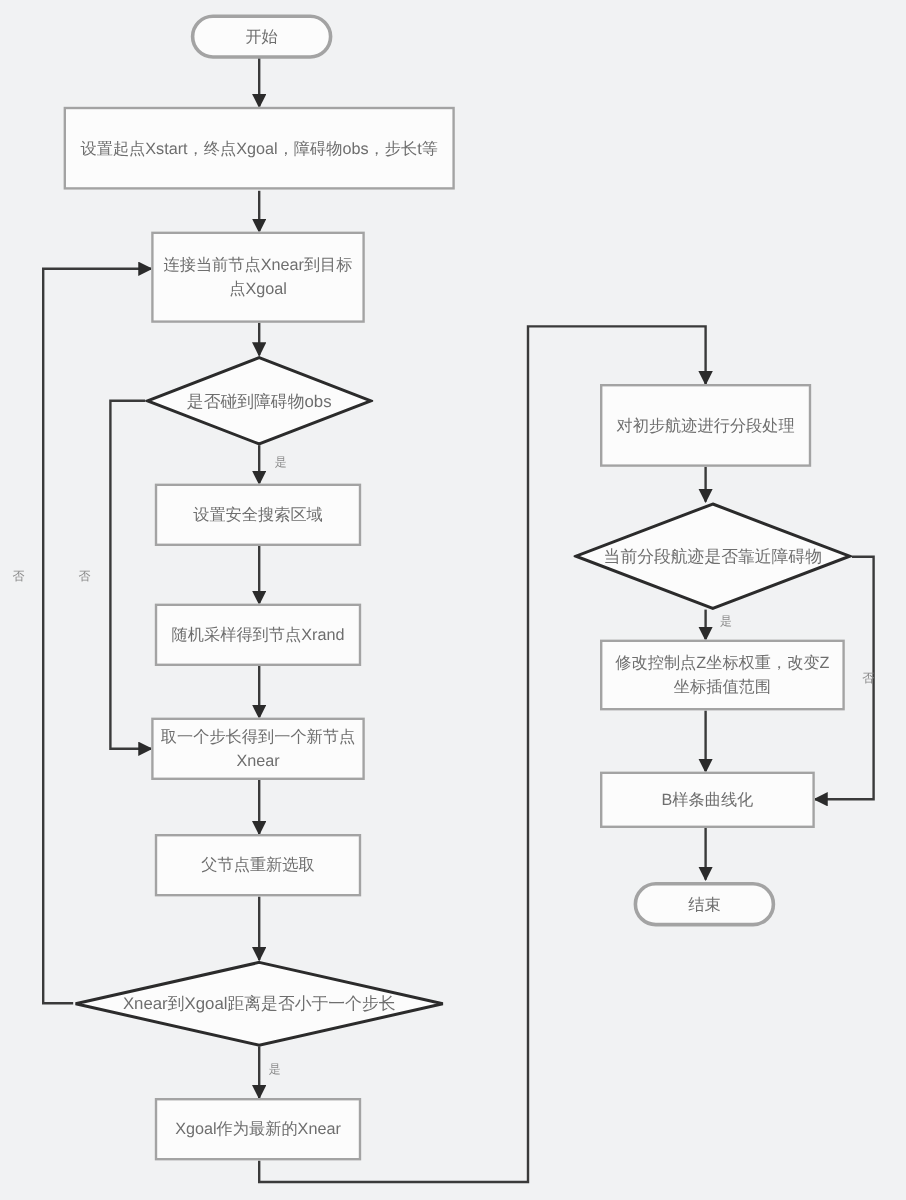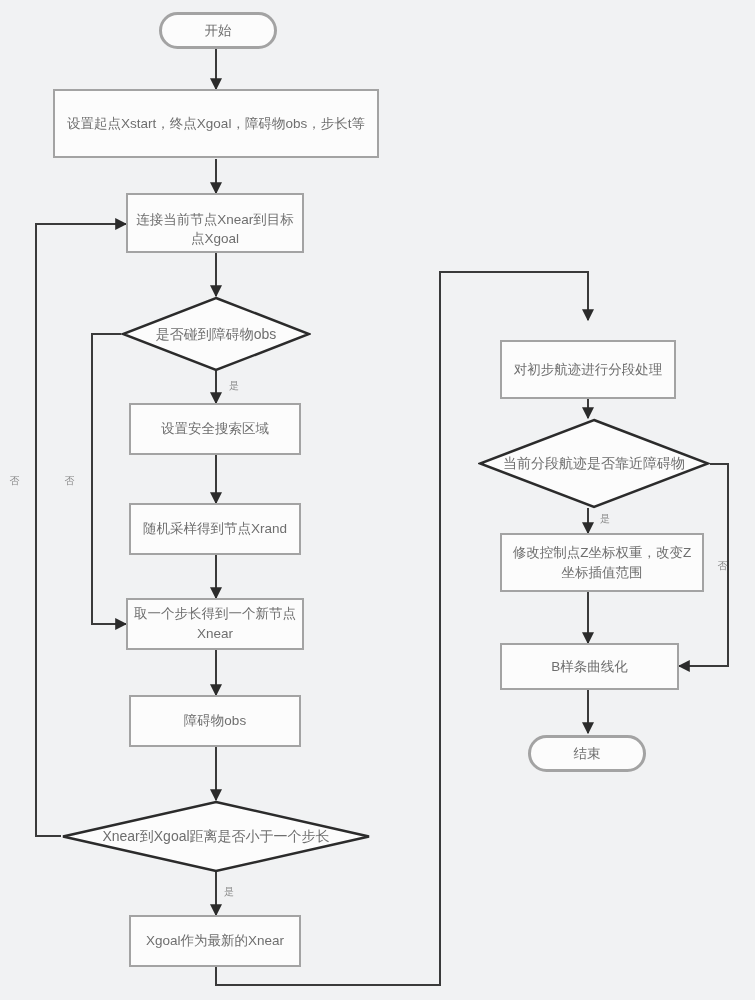--- a/index.html
+++ b/index.html
@@ -141,21 +141,21 @@
   </svg>
 
   <div class="node terminator" style="left:159px; top:12px; width:118px; height:37px;">
     <span class="node-label">开始</span>
   </div>
 
   <div class="node process" style="left:53px; top:89px; width:326px; height:69px;">
     <span class="node-label">设置起点Xstart，终点Xgoal，障碍物obs，步长t等</span>
   </div>
 
-  <div class="node process" style="left:126px; top:193px; width:178px; height:60px;align-items:flex-end;">
+  <div class="node process" style="left:126px; top:193px; width:178px; height:76px;">
     <span class="node-label">连接当前节点Xnear到目标点Xgoal</span>
   </div>
 
   <div class="diamond-wrap" style="left:121px; top:296px; width:190px; height:76px;">
     <svg class="shape" viewBox="0 0 190 76" preserveAspectRatio="none">
       <polygon points="95,2 188,38 95,74 2,38" fill="#fcfcfc" stroke="#2b2b2b" stroke-width="2.5"></polygon>
     </svg>
     <div class="diamond-text">是否碰到障碍物obs</div>
   </div>
 
@@ -165,35 +165,35 @@
 
   <div class="node process" style="left:129px; top:503px; width:172px; height:52px;">
     <span class="node-label">随机采样得到节点Xrand</span>
   </div>
 
   <div class="node process" style="left:126px; top:598px; width:178px; height:52px;">
     <span class="node-label">取一个步长得到一个新节点Xnear</span>
   </div>
 
   <div class="node process" style="left:129px; top:695px; width:172px; height:52px;">
-    <span class="node-label">障碍物obs</span>
+    <span class="node-label">父节点重新选取</span>
   </div>
 
   <div class="diamond-wrap" style="left:61px; top:800px; width:310px; height:73px;">
     <svg class="shape" viewBox="0 0 310 73" preserveAspectRatio="none">
       <polygon points="155,2 308,36.5 155,71 2,36.5" fill="#fcfcfc" stroke="#2b2b2b" stroke-width="2.5"></polygon>
     </svg>
     <div class="diamond-text">Xnear到Xgoal距离是否小于一个步长</div>
   </div>
 
   <div class="node process" style="left:129px; top:915px; width:172px; height:52px;">
     <span class="node-label">Xgoal作为最新的Xnear</span>
   </div>
 
-  <div class="node process" style="left:500px; top:340px; width:176px; height:59px;">
+  <div class="node process" style="left:500px; top:320px; width:176px; height:69px;">
     <span class="node-label">对初步航迹进行分段处理</span>
   </div>
 
   <div class="diamond-wrap" style="left:478px; top:418px; width:232px; height:91px;">
     <svg class="shape" viewBox="0 0 232 91" preserveAspectRatio="none">
       <polygon points="116,2 230,45.5 116,89 2,45.5" fill="#fcfcfc" stroke="#2b2b2b" stroke-width="2.5"></polygon>
     </svg>
     <div class="diamond-text">当前分段航迹是否靠近障碍物</div>
   </div>
 

